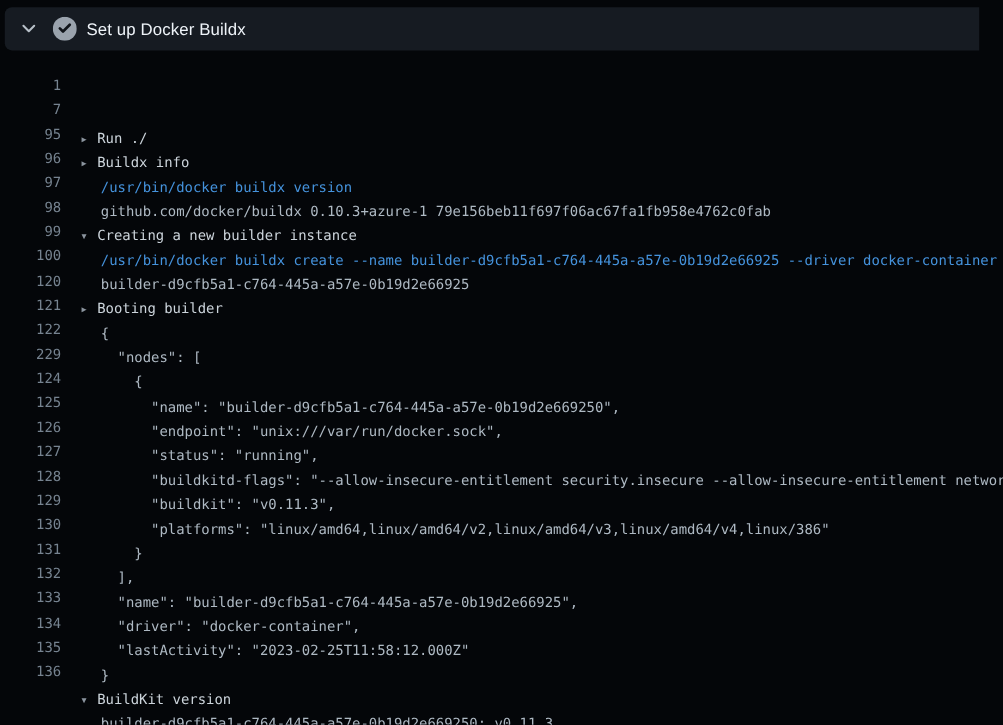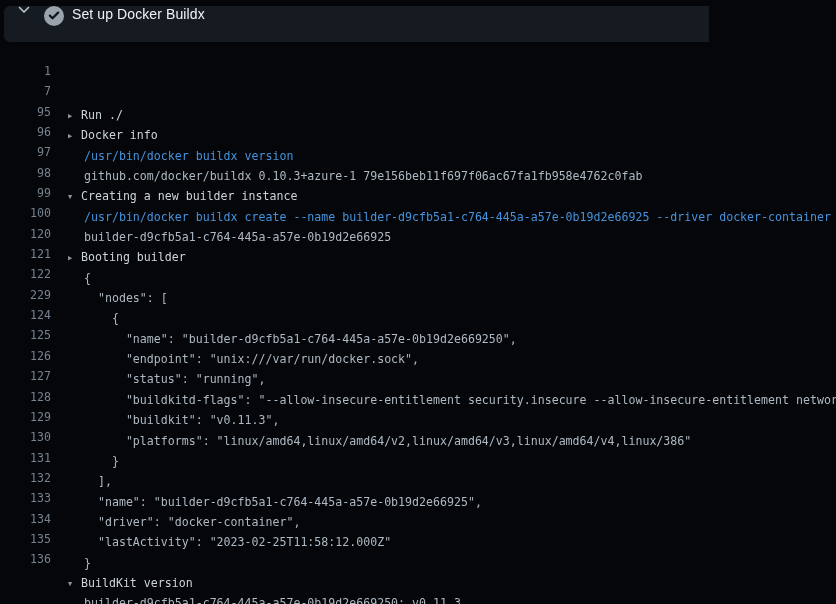--- a/index.html
+++ b/index.html
@@ -4,24 +4,25 @@
 <style>
   * { margin: 0; padding: 0; box-sizing: border-box; }
   html, body { width: 836px; height: 604px; overflow: hidden; }
   body {
     background: #040609;
     font-family: "DejaVu Sans Mono", "Liberation Mono", monospace;
   }
   .step-header {
     position: absolute;
     left: 4px; top: 6px;
-    width: 705px; height: 36px;
+    width: 812px; height: 36px;
     background: #161b22;
     border-radius: 6px 0 0 6px;
     display: flex;
+    align-items: center;
     padding-left: 14px;
     cursor: pointer;
   }
   .chev { width: 12px; height: 8px; display: block; }
   .status-ic { width: 20px; height: 20px; display: block; margin-left: 14px; }
   .step-title {
     margin-left: 8px;
     font-family: "Liberation Sans", "DejaVu Sans", sans-serif;
     font-size: 14px;
     font-weight: 400;
@@ -71,21 +72,21 @@
   </svg>
   <svg class="status-ic" viewBox="0 0 16 16">
     <circle cx="8" cy="8" r="8" fill="#9aa3ad"></circle>
     <path d="M11.3 5.3 L6.8 9.8 L4.7 7.7" fill="none" stroke="#10141a" stroke-width="1.8" stroke-linecap="round" stroke-linejoin="round"></path>
   </svg>
   <span class="step-title">Set up Docker Buildx</span>
 </div>
 
 <div class="log">
     <div class="row"><span class="num">1</span><span class="content group-collapsed"><span class="arrow">▶</span><span class="text">Run ./</span></span></div>
-    <div class="row"><span class="num">7</span><span class="content group-collapsed"><span class="arrow">▶</span><span class="text">Docker info</span></span></div>
+    <div class="row"><span class="num">7</span><span class="content group-collapsed"><span class="arrow">▶</span><span class="text">Buildx info</span></span></div>
     <div class="row"><span class="num">95</span><span class="content command"><span class="text">/usr/bin/docker buildx version</span></span></div>
     <div class="row"><span class="num">96</span><span class="content output"><span class="text">github.com/docker/buildx 0.10.3+azure-1 79e156beb11f697f06ac67fa1fb958e4762c0fab</span></span></div>
     <div class="row"><span class="num">97</span><span class="content group-expanded"><span class="arrow">▼</span><span class="text">Creating a new builder instance</span></span></div>
     <div class="row"><span class="num">98</span><span class="content command"><span class="text">/usr/bin/docker buildx create --name builder-d9cfb5a1-c764-445a-a57e-0b19d2e66925 --driver docker-container</span></span></div>
     <div class="row"><span class="num">99</span><span class="content output"><span class="text">builder-d9cfb5a1-c764-445a-a57e-0b19d2e66925</span></span></div>
     <div class="row"><span class="num">100</span><span class="content group-collapsed"><span class="arrow">▶</span><span class="text">Booting builder</span></span></div>
     <div class="row"><span class="num">120</span><span class="content output"><span class="text">{</span></span></div>
     <div class="row"><span class="num">121</span><span class="content output"><span class="text">  "nodes": [</span></span></div>
     <div class="row"><span class="num">122</span><span class="content output"><span class="text">    {</span></span></div>
     <div class="row"><span class="num">229</span><span class="content output"><span class="text">      "name": "builder-d9cfb5a1-c764-445a-a57e-0b19d2e669250",</span></span></div>

